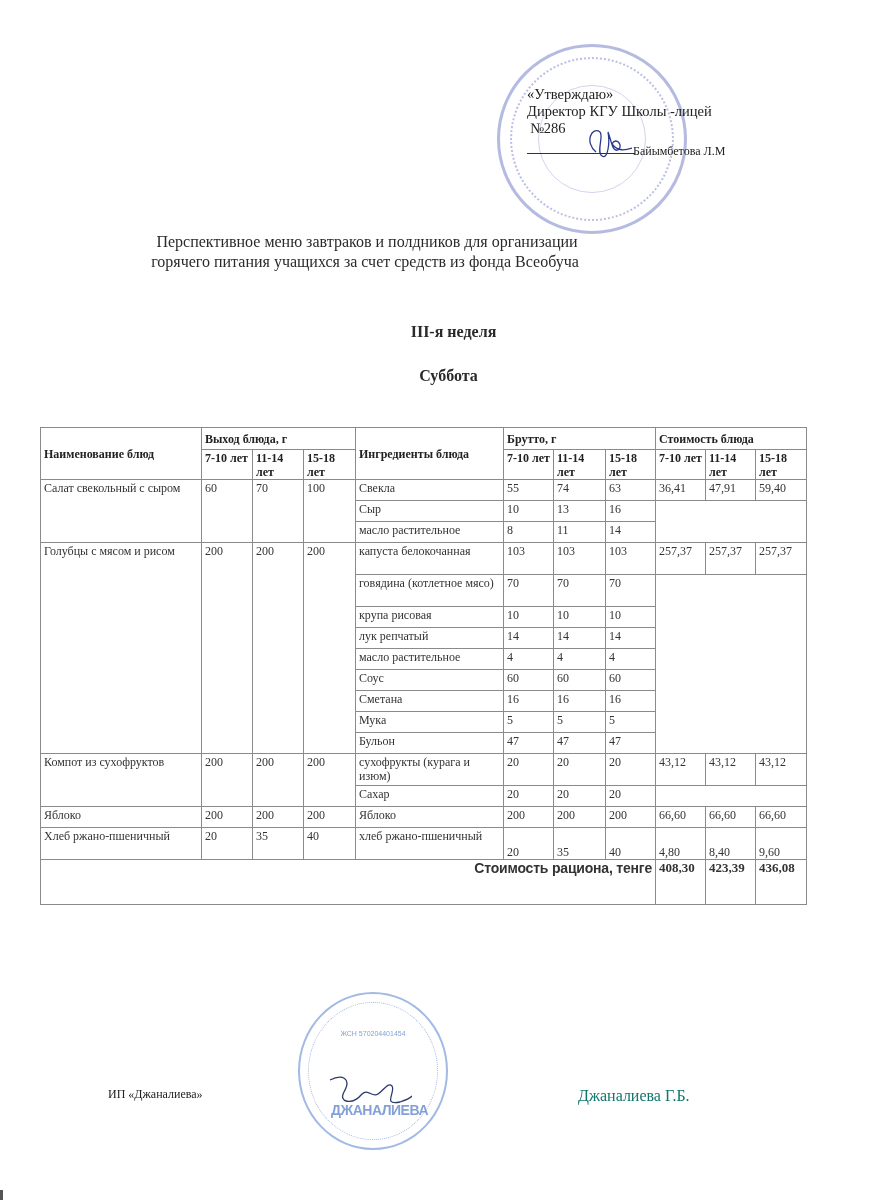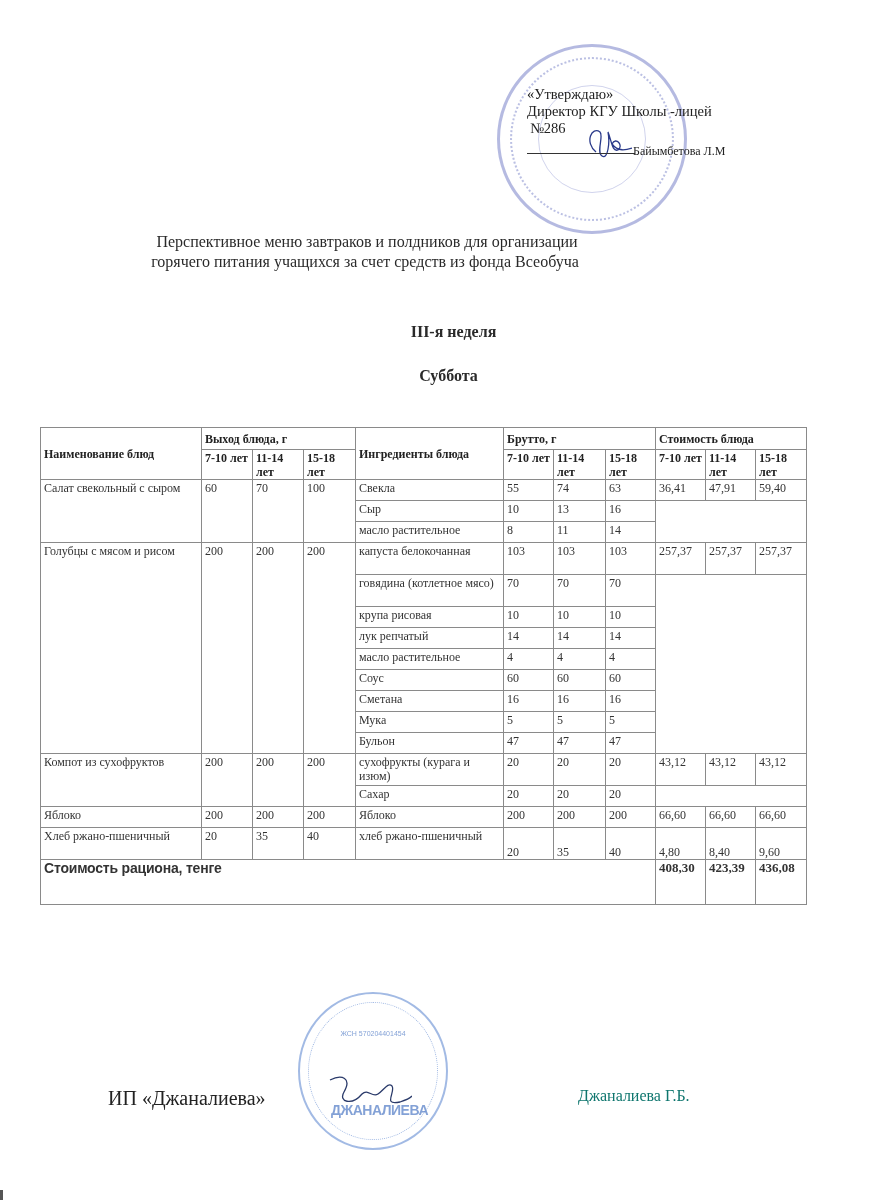--- a/index.html
+++ b/index.html
@@ -31,33 +31,33 @@
   table.menu td, table.menu th { border:1px solid #8a8a8a; padding:1px 3px 0 3px; vertical-align:top;
                text-align:left; font-weight:normal; overflow:hidden; }
   table.menu th { font-weight:bold; color:#222; }
   table.menu th.grp { height:20px; vertical-align:middle; }
   table.menu tr.h2 th { height:28px; }
   table.menu td.blank { border:none; border-left:1px solid #8a8a8a; border-right:1px solid #8a8a8a; }
   .wrap { word-break:break-all; }
   tr.r td { height:19px; }
   tr.r2 td { height:30px; }
   tr.total td { font-weight:bold; font-size:13px; height:43px; }
-  tr.total td.tlabel { font-size:14px; font-family:"Liberation Sans", sans-serif; font-weight:bold; letter-spacing:-0.2px; }
+  tr.total td.tlabel { font-size:14px; font-family:"Liberation Sans", sans-serif; font-weight:bold; letter-spacing:-0.2px;text-align:right; }
   .bottom-pad { vertical-align:bottom !important; }
 
   
   .stamp-bot { position:absolute; left:298px; top:992px; width:150px; height:158px; border-radius:50%;
                border:2px solid rgba(100,140,210,0.6); box-sizing:border-box; }
   .stamp-bot::before { content:""; position:absolute; left:8px; top:8px; right:8px; bottom:8px; border-radius:50%;
                border:1px dotted rgba(100,140,210,0.6); }
   .stamp-bot-name { position:absolute; left:318px; top:1102px; width:110px; text-align:right; font-family:"Liberation Sans", sans-serif;
                font-size:14px; font-weight:bold; color:rgba(90,130,200,0.75); letter-spacing:-0.5px; }
   .stamp-bot-id { position:absolute; left:318px; top:1030px; width:110px; text-align:center; font-family:"Liberation Sans", sans-serif;
                font-size:7px; color:rgba(90,130,200,0.75); }
-  .ip-left { position:absolute; left:108px; top:1087px; font-size:20px; color:#222; }
+  .ip-left { position:absolute; left:108px; top:1087px; font-size:12px; color:#222; }
   .ip-right { position:absolute; left:578px; top:1087px; font-size:16px; color:#0f766e; }
   .signature2 { position:absolute; left:322px; top:1072px; width:90px; height:40px; }
   .edge-mark { position:absolute; left:0; top:1190px; width:3px; height:10px; background:#555; }
 </style>
 </head>
 <body>
 
 <div class="stamp-top"></div>
 <div class="approve">
   <div>«Утверждаю»</div>

